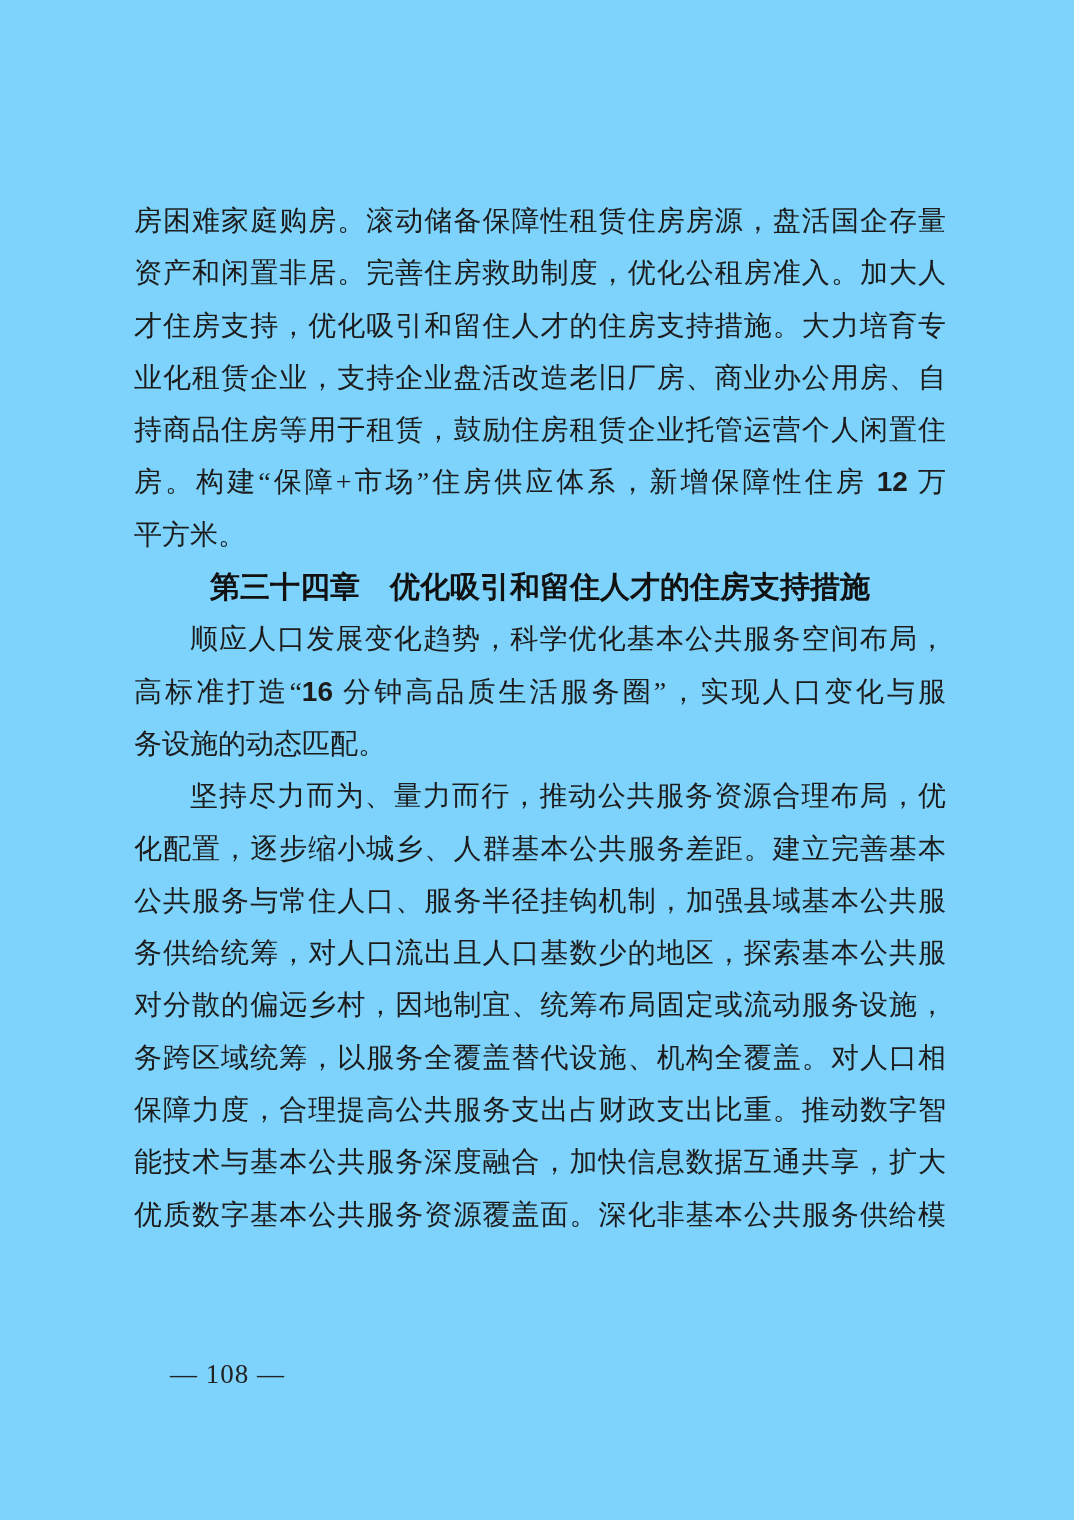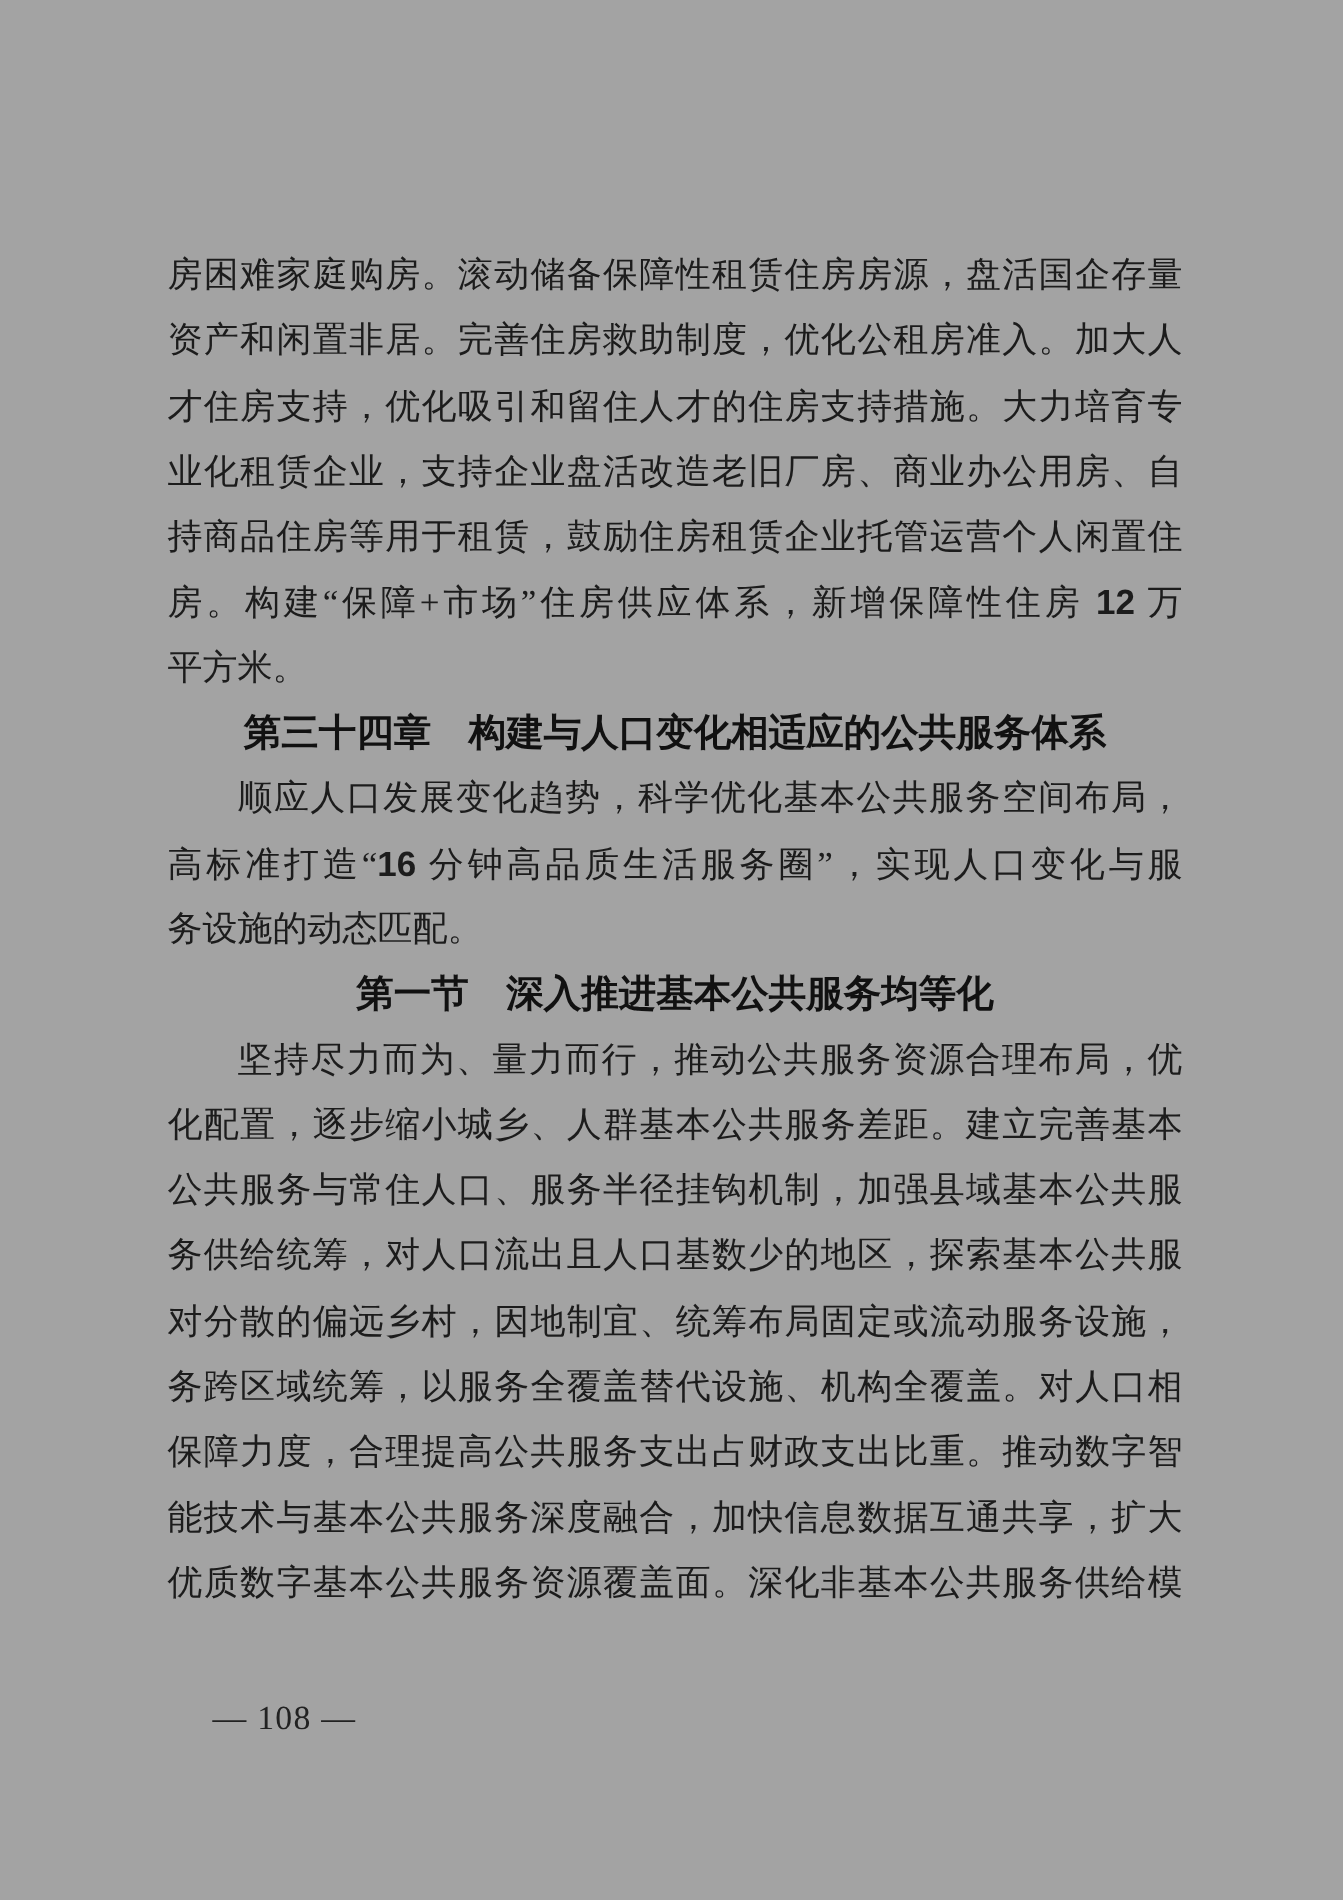--- a/index.html
+++ b/index.html
@@ -1,20 +1,20 @@
 <!DOCTYPE html>
 <html><head>
 <meta charset="utf-8">
 <style>
   html, body { margin: 0; padding: 0; background: #ffffff; }
   .page {
     position: relative;
     width: 1074px;
     height: 1520px;
-    background: #a3a3a3;
+    background: #7dd3fc;
     overflow: hidden;
     font-family: "Liberation Serif", "DejaVu Serif", serif;
     color: #1c1c1c;
   }
   .text-column {
     position: absolute;
     left: 134px;
     top: 195px;
     width: 812px;
   }
@@ -63,27 +63,26 @@
   <div class="text-column">
 
     <div class="row fill autonum">房困难家庭购房。滚动储备保障性租赁住房房源，盘活国企存量</div>
     <div class="row fill autonum">资产和闲置非居。完善住房救助制度，优化公租房准入。加大人</div>
     <div class="row fill autonum">才住房支持，优化吸引和留住人才的住房支持措施。大力培育专</div>
     <div class="row fill autonum">业化租赁企业，支持企业盘活改造老旧厂房、商业办公用房、自</div>
     <div class="row fill autonum">持商品住房等用于租赁，鼓励住房租赁企业托管运营个人闲置住</div>
     <div class="row fill autonum">房。构建“保障+市场”住房供应体系，新增保障性住房 <span class="num">12</span> 万</div>
     <div class="row short autonum">平方米。</div>
 
-    <div class="row heading">第三十四章　构建与人口变化相适应的公共服务体系</div>
+    <div class="row heading">第三十四章　优化吸引和留住人才的住房支持措施</div>
 
     <div class="row fill indent autonum">顺应人口发展变化趋势，科学优化基本公共服务空间布局，</div>
     <div class="row fill autonum">高标准打造“<span class="num">16</span> 分钟高品质生活服务圈”，实现人口变化与服</div>
     <div class="row short autonum">务设施的动态匹配。</div>
 
-    <div class="row heading">第一节　深入推进基本公共服务均等化</div>
 
     <div class="row fill indent autonum">坚持尽力而为、量力而行，推动公共服务资源合理布局，优</div>
     <div class="row fill autonum">化配置，逐步缩小城乡、人群基本公共服务差距。建立完善基本</div>
     <div class="row fill autonum">公共服务与常住人口、服务半径挂钩机制，加强县域基本公共服</div>
     <div class="row fill autonum">务供给统筹，对人口流出且人口基数少的地区，探索基本公共服</div>
     <div class="row fill autonum">对分散的偏远乡村，因地制宜、统筹布局固定或流动服务设施，</div>
     <div class="row fill autonum">务跨区域统筹，以服务全覆盖替代设施、机构全覆盖。对人口相</div>
     <div class="row fill autonum">保障力度，合理提高公共服务支出占财政支出比重。推动数字智</div>
     <div class="row fill autonum">能技术与基本公共服务深度融合，加快信息数据互通共享，扩大</div>
     <div class="row fill autonum">优质数字基本公共服务资源覆盖面。深化非基本公共服务供给模</div>

